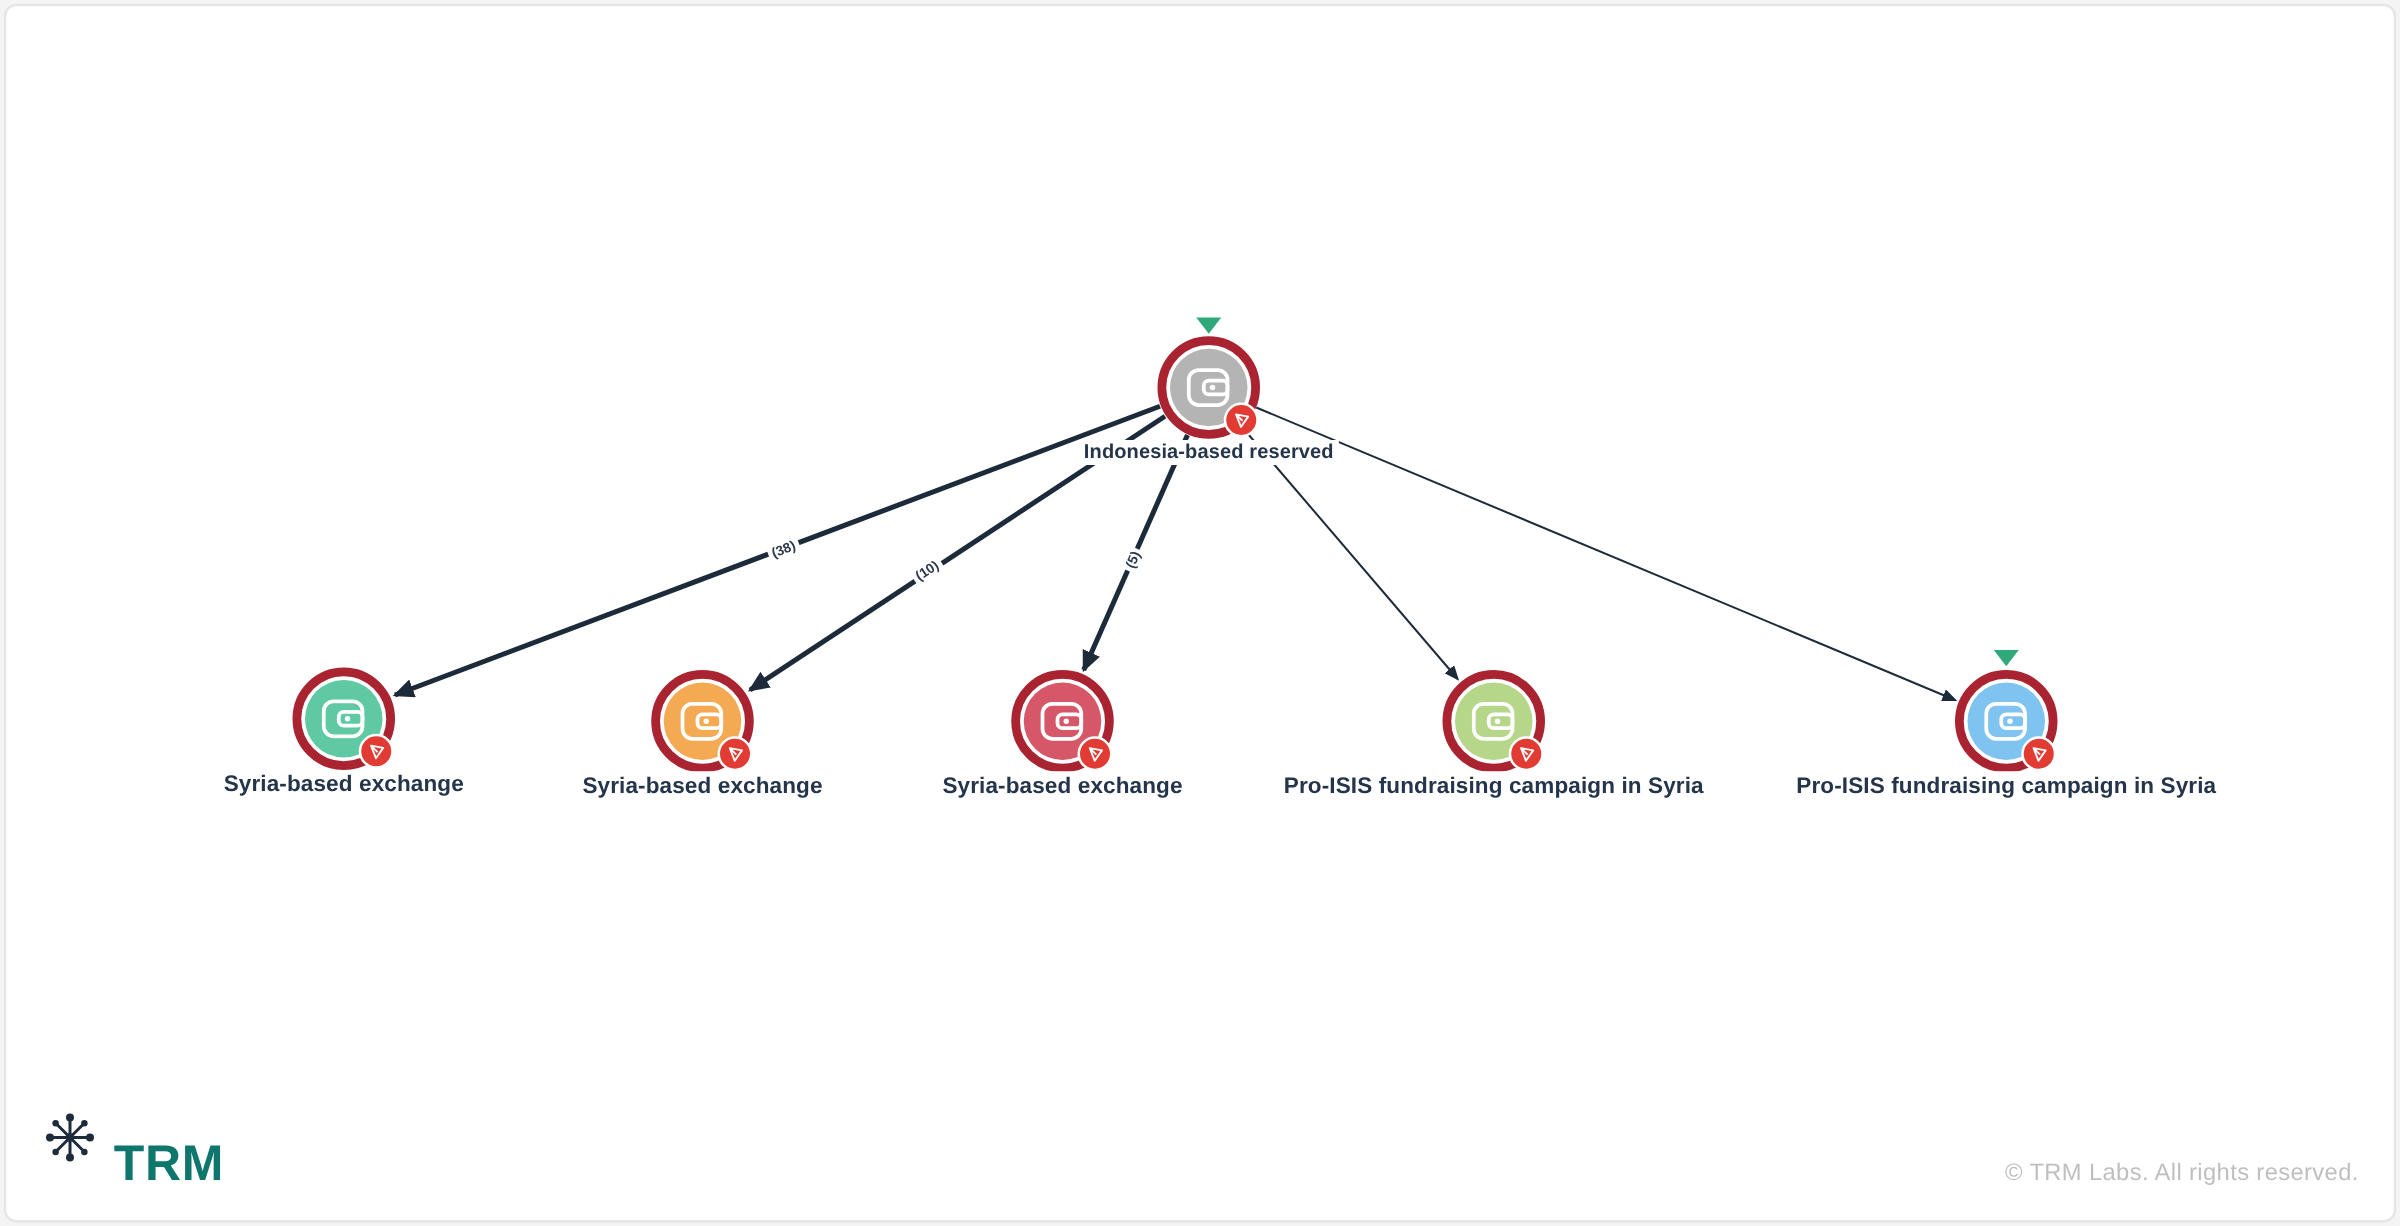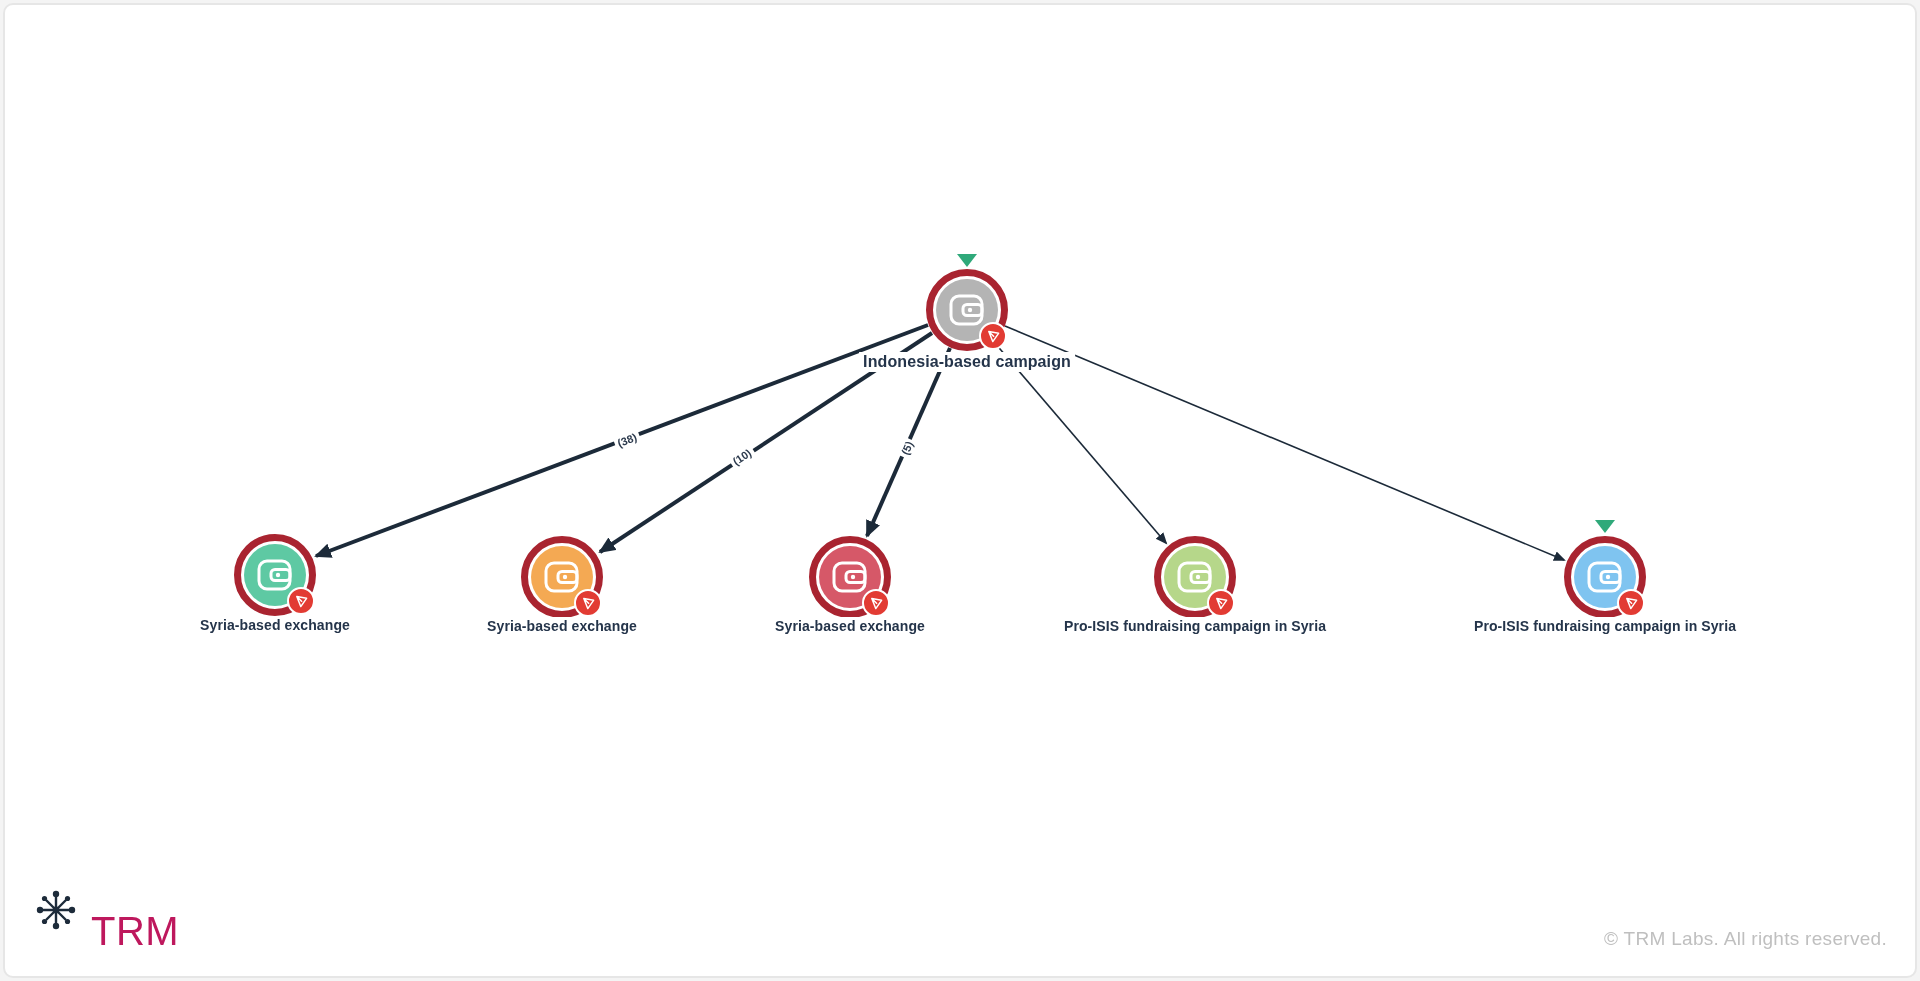--- a/index.html
+++ b/index.html
@@ -29,21 +29,21 @@
   .flag {
     position:absolute; width:0; height:0;
     border-left:10px solid transparent; border-right:10px solid transparent;
     border-top:13px solid #2fa97a;
   }
 
   
   .node-label {
     position:absolute; transform:translateX(-50%);
     background:#ffffff; padding:1px 4px;
-    font-size:14px; font-weight:bold; color:#24344a; white-space:nowrap;
+    font-size:18px; font-weight:bold; color:#24344a; white-space:nowrap;
     letter-spacing:0.1px;
   }
   .edge-label {
     position:absolute; background:#ffffff; padding:0 3px;
     font-size:11px; font-weight:bold; color:#2c3a4d; white-space:nowrap;
   }
   .edge-label.l38 { left:622px; top:435px; transform:translate(-50%,-50%) rotate(-20.7deg); }
   .edge-label.l10 { left:737px; top:452px; transform:translate(-50%,-50%) rotate(-33.4deg); }
   .edge-label.l5  { left:902px; top:443px; transform:translate(-50%,-50%) rotate(-66deg); }
 
@@ -63,21 +63,21 @@
   .label-1 { left:557px;  top:612px; }
   .label-2 { left:845px;  top:612px; }
   .label-3 { left:1190px; top:612px; }
   .label-4 { left:1600px; top:612px; }
 
   
   .brand {
     position:absolute; left:28px; bottom:22px;
     display:flex; align-items:center; gap:12px;
   }
-  .brand-text { font-size:40px; font-weight:normal; color:#be185d; letter-spacing:0.5px;margin-top:44px; }
+  .brand-text { font-size:40px; font-weight:bold; color:#0f766e; letter-spacing:0.5px;margin-top:44px; }
   .copyright {
     position:absolute; right:28px; bottom:26px;
     font-size:19px; color:#bfbfbf; letter-spacing:0.3px;
   }
 </style>
 </head>
 <body>
 
 <div class="frame">
 <div class="canvas">
@@ -188,21 +188,21 @@
         <circle cx="21" cy="16" r="2.2" fill="#ffffff"></circle>
       </svg>
     </div>
     <div class="badge">
       <svg width="15" height="15" viewBox="0 0 16 16">
             <path d="M3 2.6 L13.4 4.6 L7.2 13.4 Z M3 2.6 L8.6 8.2" fill="none" stroke="#ffffff" stroke-width="1.6" stroke-linejoin="round"></path>
           </svg>
     </div>
   </div>
 
-  <div class="node-label label-root">Indonesia-based campaign</div>
+  <div class="node-label label-root">Indonesia-based reserved</div>
   <div class="node-label label-0">Syria-based exchange</div>
   <div class="node-label label-1">Syria-based exchange</div>
   <div class="node-label label-2">Syria-based exchange</div>
   <div class="node-label label-3">Pro-ISIS fundraising campaign in Syria</div>
   <div class="node-label label-4">Pro-ISIS fundraising campaign in Syria</div>
 
   <div class="brand">
     <svg width="46" height="46" viewBox="0 0 46 46">
       <g stroke="#1d2b3a" stroke-width="2.4">
         <line x1="23" y1="23" x2="23" y2="9"></line>

